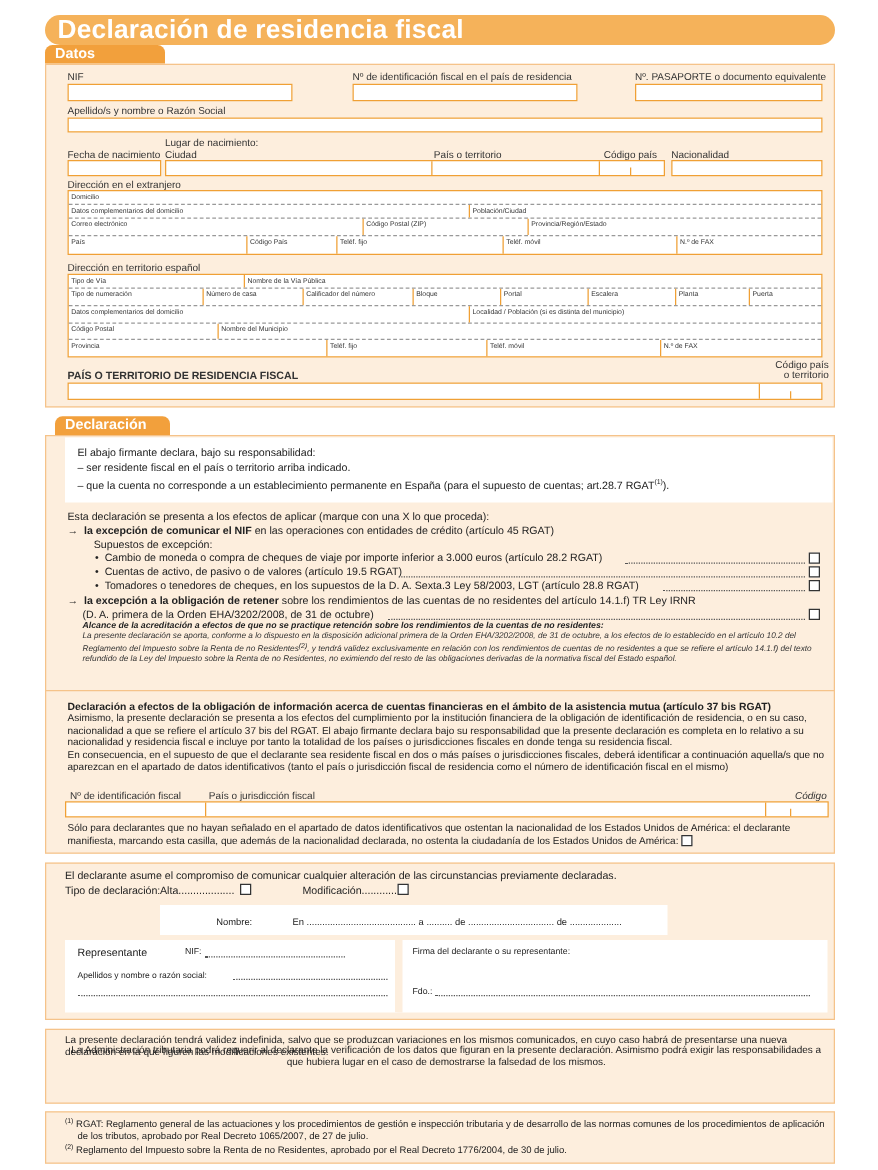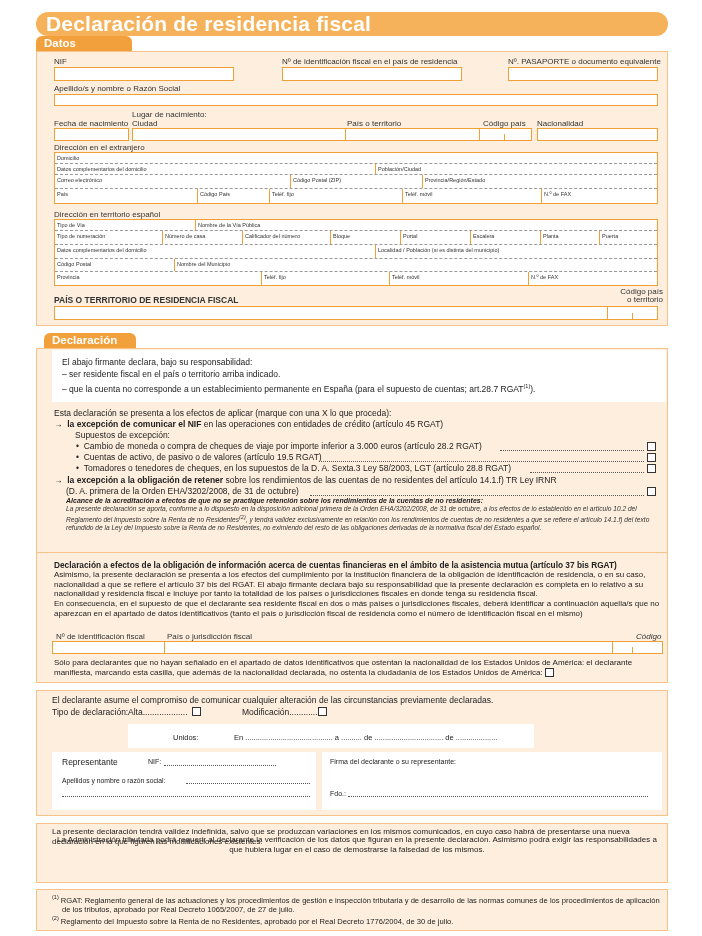--- a/index.html
+++ b/index.html
@@ -193,21 +193,21 @@
 
 <div class="panel" style="left:36px;top:690px;width:632px;height:126px;"></div>
 <span class="txt" style="left:52px;top:695px;">El declarante asume el compromiso de comunicar cualquier alteración de las circunstancias  previamente declaradas.</span>
 <span class="txt" style="left:52px;top:707px;">Tipo de declaración:</span>
 <span class="txt" style="left:128px;top:707px;">Alta...................</span>
 <div class="chk-abs" style="left:192px;top:707px;"></div>
 <span class="txt" style="left:242px;top:707px;">Modificación.............</span>
 <div class="chk-abs" style="left:318px;top:707px;"></div>
 
 <div class="white-block" style="left:128px;top:724px;width:406px;height:24px;"></div>
-<span class="txt" style="left:173px;top:733px;font-size:7.5px;">Unidos:</span>
+<span class="txt" style="left:173px;top:733px;font-size:7.5px;">Nombre:</span>
 <span class="txt" style="left:234px;top:733px;font-size:7.5px;">En .......................................... a .......... de ................................. de ....................</span>
 
 <div class="white-block" style="left:52px;top:752px;width:266px;height:58px;"></div>
 <span class="txt" style="left:62px;top:757px;">Representante</span>
 <span class="txt" style="left:148px;top:757px;font-size:7px;">NIF:</span>
 <div class="dots" style="left:164px;top:765px;width:112px;"></div>
 <span class="txt" style="left:62px;top:776px;font-size:6.8px;">Apellidos y nombre o razón social:</span>
 <div class="dots" style="left:186px;top:783px;width:124px;"></div>
 <div class="dots" style="left:62px;top:796px;width:248px;"></div>
 

